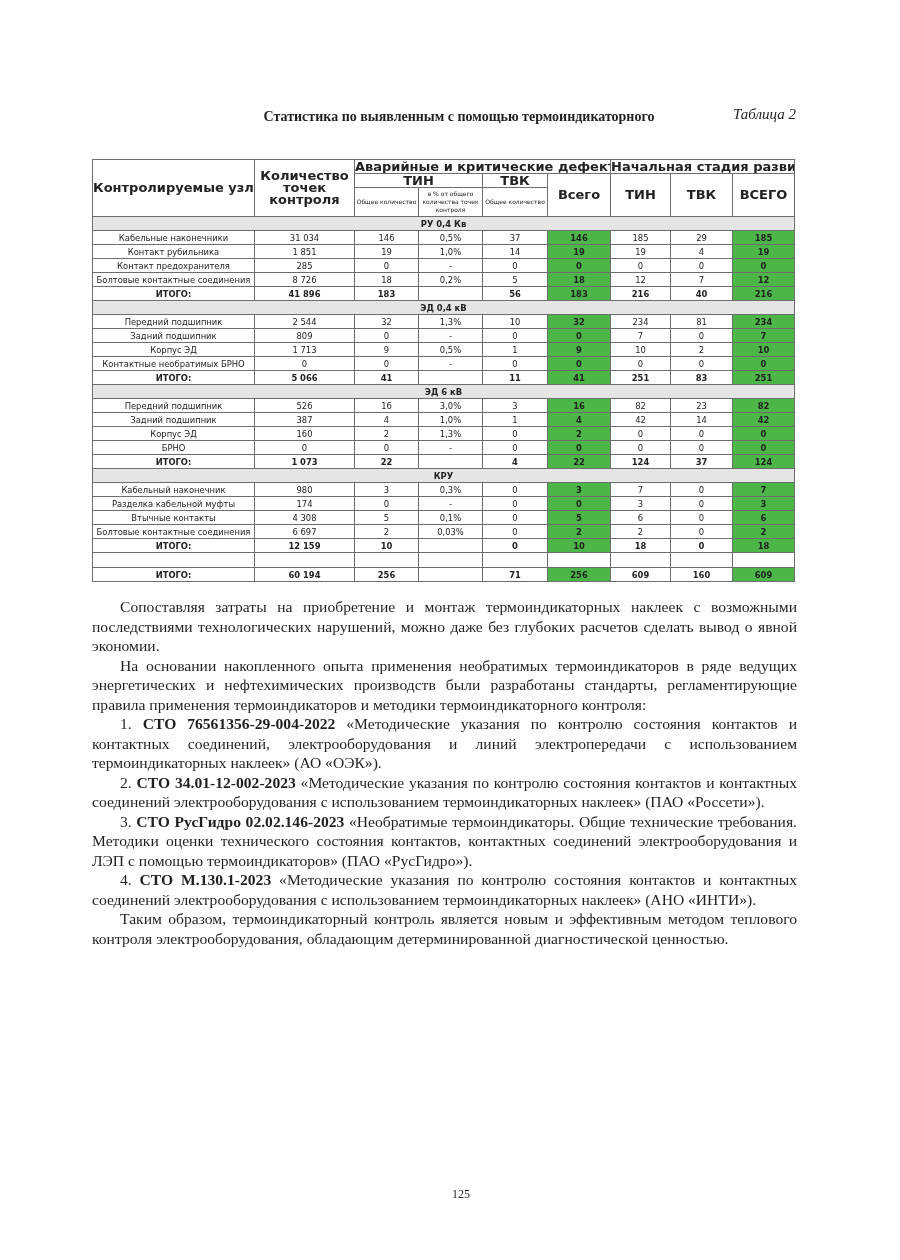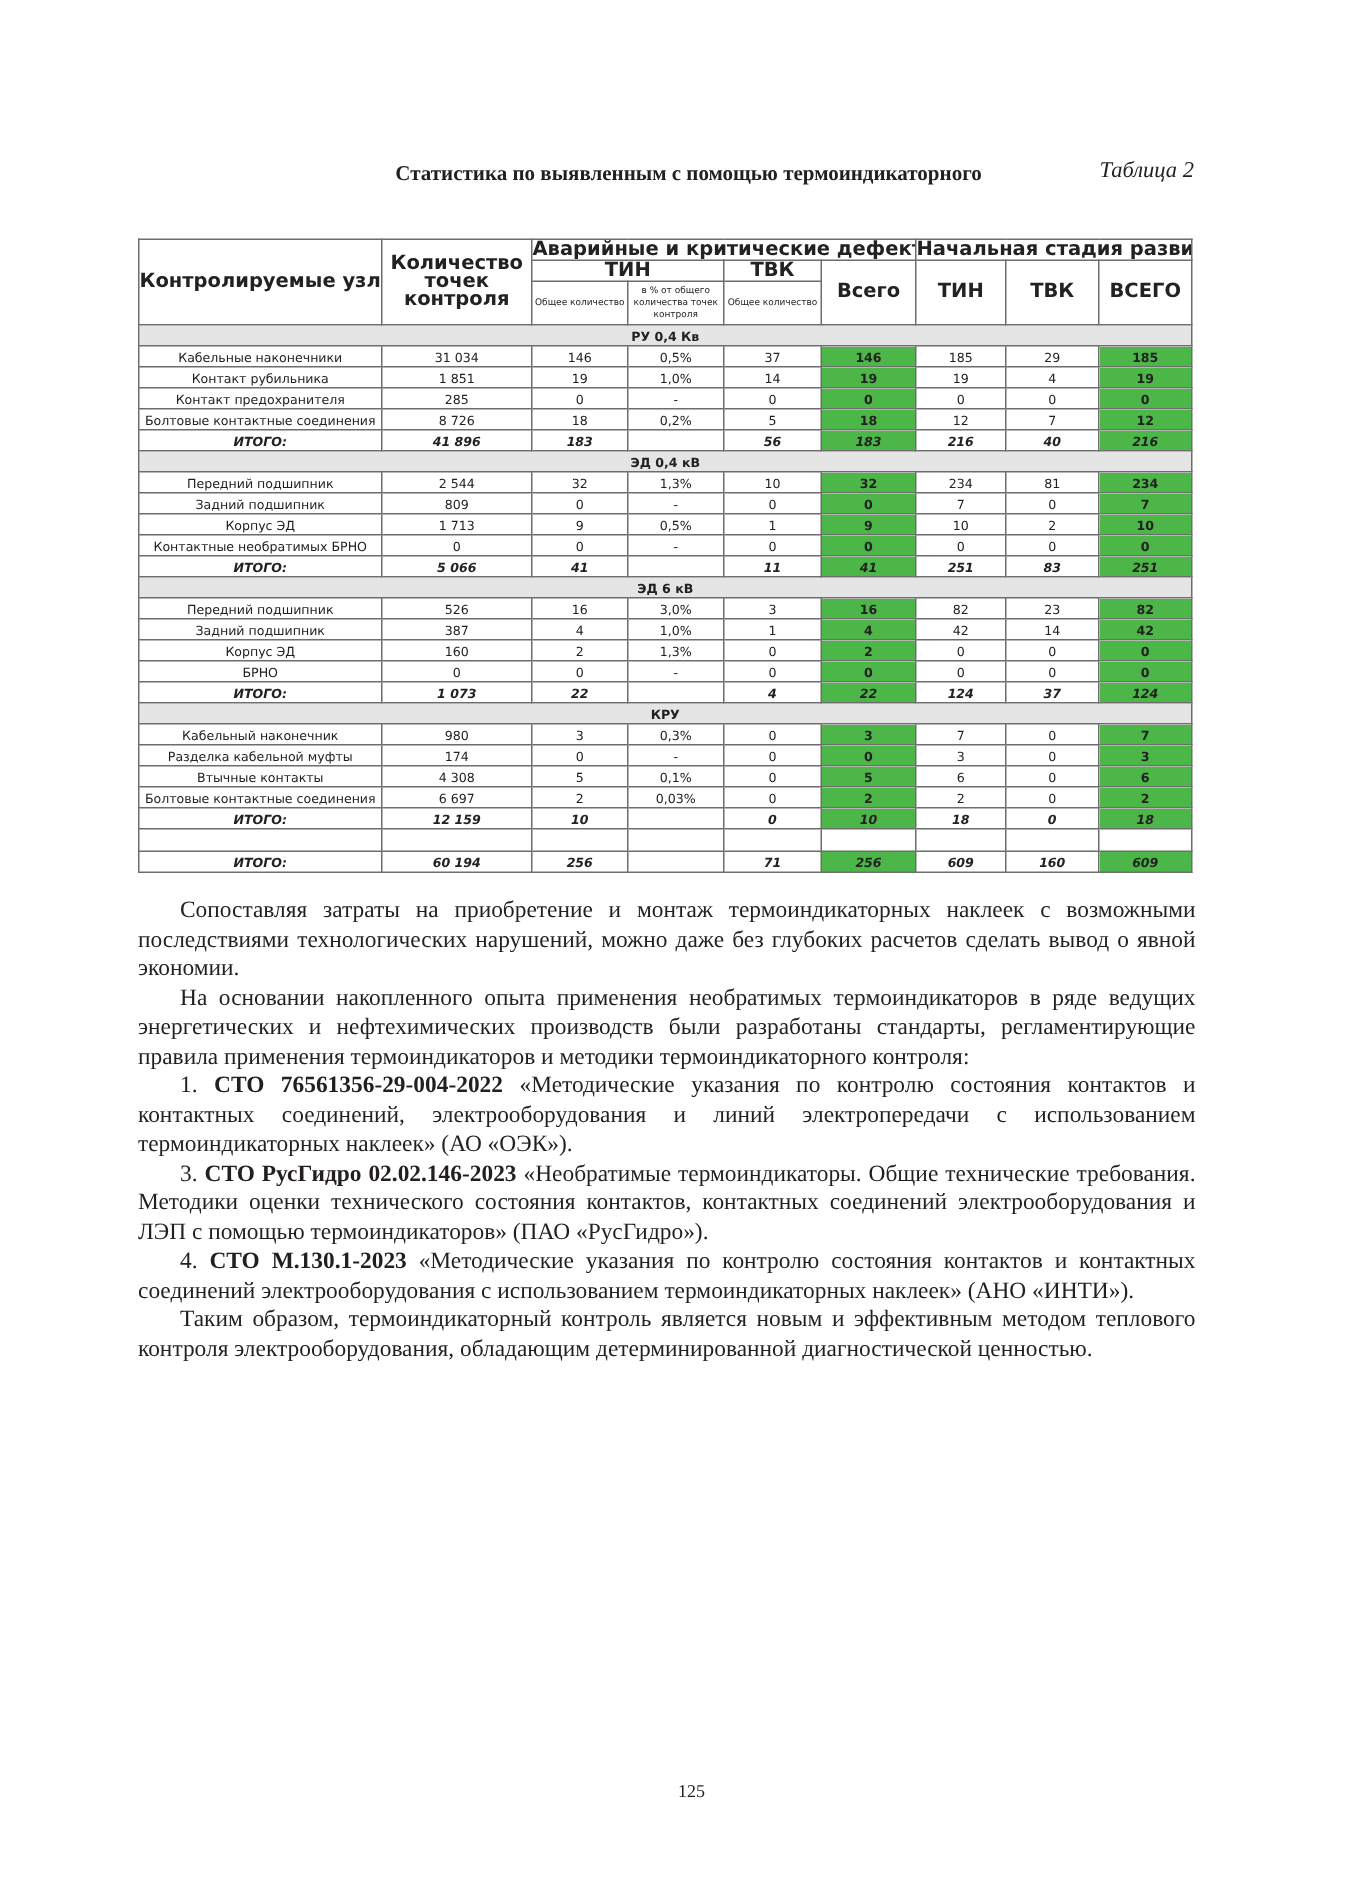--- a/index.html
+++ b/index.html
@@ -4,21 +4,21 @@
 <style>
   html, body { margin: 0; padding: 0; background: #ffffff; }
   body { width: 900px; height: 1260px; position: relative; overflow: hidden; color: #231f20; }
   .caption { position: absolute; right: 104px; top: 74px; font-family: "Liberation Serif", serif; font-style: italic; font-size: 15px; margin-top: 32px; }
   .title { position: absolute; left: 0; width: 886px; top: 109px; text-align: center; font-family: "Liberation Serif", serif; font-weight: bold; font-size: 14px; line-height: 16px; margin-left: 16px; }
   table.stats { position: absolute; left: 92px; top: 159px; border-collapse: collapse; table-layout: fixed; width: 702px; font-family: "DejaVu Sans", sans-serif; font-size: 8.4px; color: #222; }
   table.stats td, table.stats th { border: 1px solid #6d6d6d; text-align: center; padding: 0; height: 13px; line-height: 12px; overflow: hidden; white-space: nowrap; }
   table.stats th { font-weight: bold; font-size: 13px; }
   table.stats th.tiny { font-weight: normal; font-size: 6px; line-height: 8px; white-space: normal; }
   tr.section td { background: #e5e5e5; font-weight: bold; height: 13px; }
-  tr.total td { font-weight: bold; font-style: italic; }
+  tr.total td { font-weight: bold; }
   td.green { background: #4cb648; font-weight: bold; }
   tr.blank td { height: 14px; }
   td.lbl { white-space: nowrap; }
   .body-text { position: absolute; left: 92px; top: 597px; width: 705px; font-family: "Liberation Serif", serif; font-size: 15.6px; line-height: 19.5px; text-align: justify; }
   .body-text p { margin: 0; text-indent: 28px; }
   .body-text b { font-weight: bold; }
   .page-num { position: absolute; left: 0; width: 886px; top: 1187px; text-align: center; font-family: "Liberation Serif", serif; font-size: 12px; margin-left: 18px; }
 </style>
 </head>
 <body>
@@ -316,18 +316,19 @@
         <td>160</td>
         <td class="green">609</td>
       </tr>
     </tbody>
 </table>
 
 <div class="body-text">
   <p>Сопоставляя затраты на приобретение и монтаж термоиндикаторных наклеек с возможными последствиями технологических нарушений, можно даже без глубоких расчетов сделать вывод о явной экономии.</p>
   <p>На основании накопленного опыта применения необратимых термоиндикаторов в ряде ведущих энергетических и нефтехимических производств были разработаны стандарты, регламентирующие правила применения термоиндикаторов и методики термоиндикаторного контроля:</p>
   <p><span>1.</span> <b>СТО 76561356-29-004-2022</b><span> «Методические указания по контролю состояния контактов и контактных соединений, электрооборудования и линий электропередачи с использованием термоиндикаторных наклеек» (АО «ОЭК»).</span></p>
+  <p><span>2.</span> <b>СТО 34.01-12-002-2023</b><span> «Методические указания по контролю состояния контактов и контактных соединений электрооборудования с использованием термоиндикаторных наклеек» (ПАО «Россети»).</span></p>
   <p><span>3.</span> <b>СТО РусГидро 02.02.146-2023</b><span> «Необратимые термоиндикаторы. Общие технические требования. Методики оценки технического состояния контактов, контактных соединений электрооборудования и ЛЭП с помощью термоиндикаторов» (ПАО «РусГидро»).</span></p>
   <p><span>4.</span> <b>СТО М.130.1-2023</b><span> «Методические указания по контролю состояния контактов и контактных соединений электрооборудования с использованием термоиндикаторных наклеек» (АНО «ИНТИ»).</span></p>
   <p>Таким образом, термоиндикаторный контроль является новым и эффективным методом теплового контроля электрооборудования, обладающим детерминированной диагностической ценностью.</p>
 </div>
 
 <div class="page-num">125</div>
 
 </body></html>

